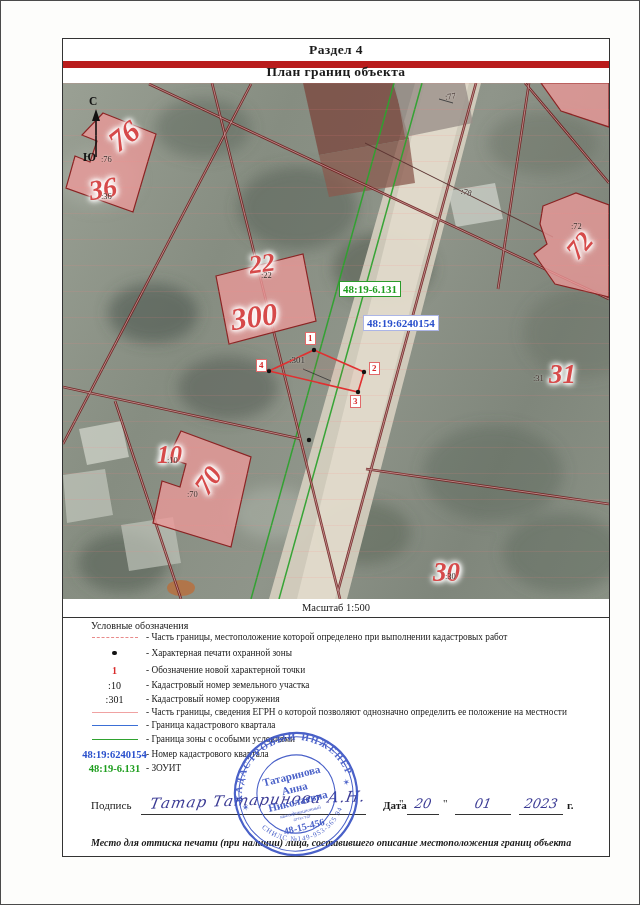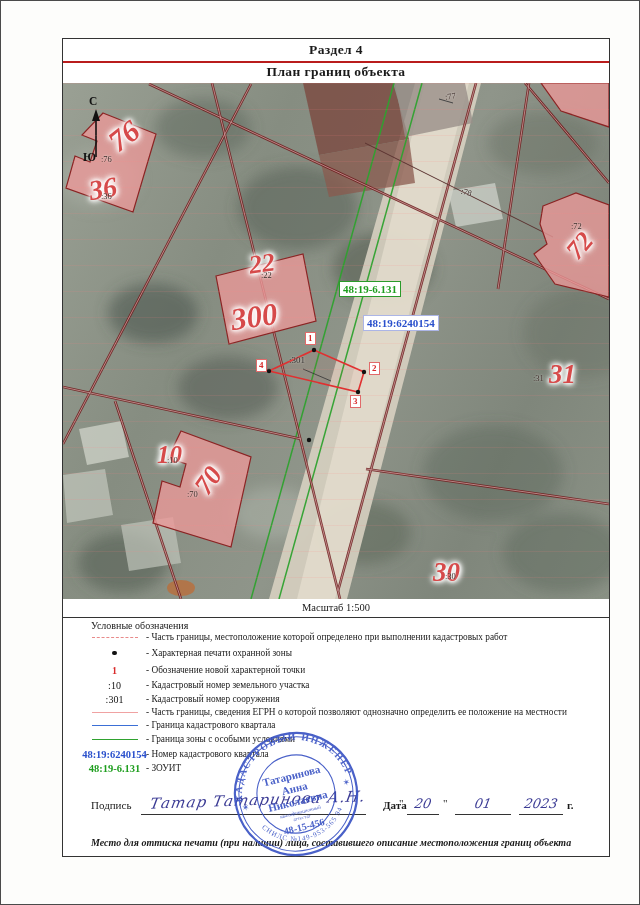--- a/index.html
+++ b/index.html
@@ -2,21 +2,21 @@
 <html><head>
 <meta charset="utf-8">
 <style>
   html,body{margin:0;padding:0;background:#e8e8e6;}
   .page{position:relative;width:640px;height:905px;background:#fdfdfb;margin:0 auto;
         box-shadow:inset 0 0 0 1px #4a4a4a;overflow:hidden;
         font-family:"Liberation Serif","DejaVu Serif",serif;color:#1a1a1a;}
   .content-box{position:absolute;left:62px;top:38px;width:546px;height:817px;
         border:1px solid #333;background:#fff;}
   .hrow{position:absolute;left:0;right:0;text-align:center;font-weight:bold;
-        font-size:13.5px;line-height:22px;border-bottom:2px solid #b91c1c;letter-spacing:.4px;}
+        font-size:13.5px;line-height:22px;border-bottom:7px solid #b91c1c;letter-spacing:.4px;}
   .h1{top:0;height:22px;}
   .h2{top:22px;height:22px;}
 
   
   .map{position:absolute;left:0;top:44px;width:546px;height:516px;overflow:hidden;
        background:
          linear-gradient(115deg, #9aa094 0%, #868d81 30%, #8f958a 55%, #7f867b 78%, #8b9286 100%);}
   .map svg.overlay{position:absolute;left:0;top:0;z-index:1;}
   .map::after{content:"";position:absolute;left:0;top:0;right:0;bottom:0;z-index:2;pointer-events:none;
        background:repeating-linear-gradient(to bottom, rgba(255,130,130,.13) 0 1px, transparent 1px 26px);}

